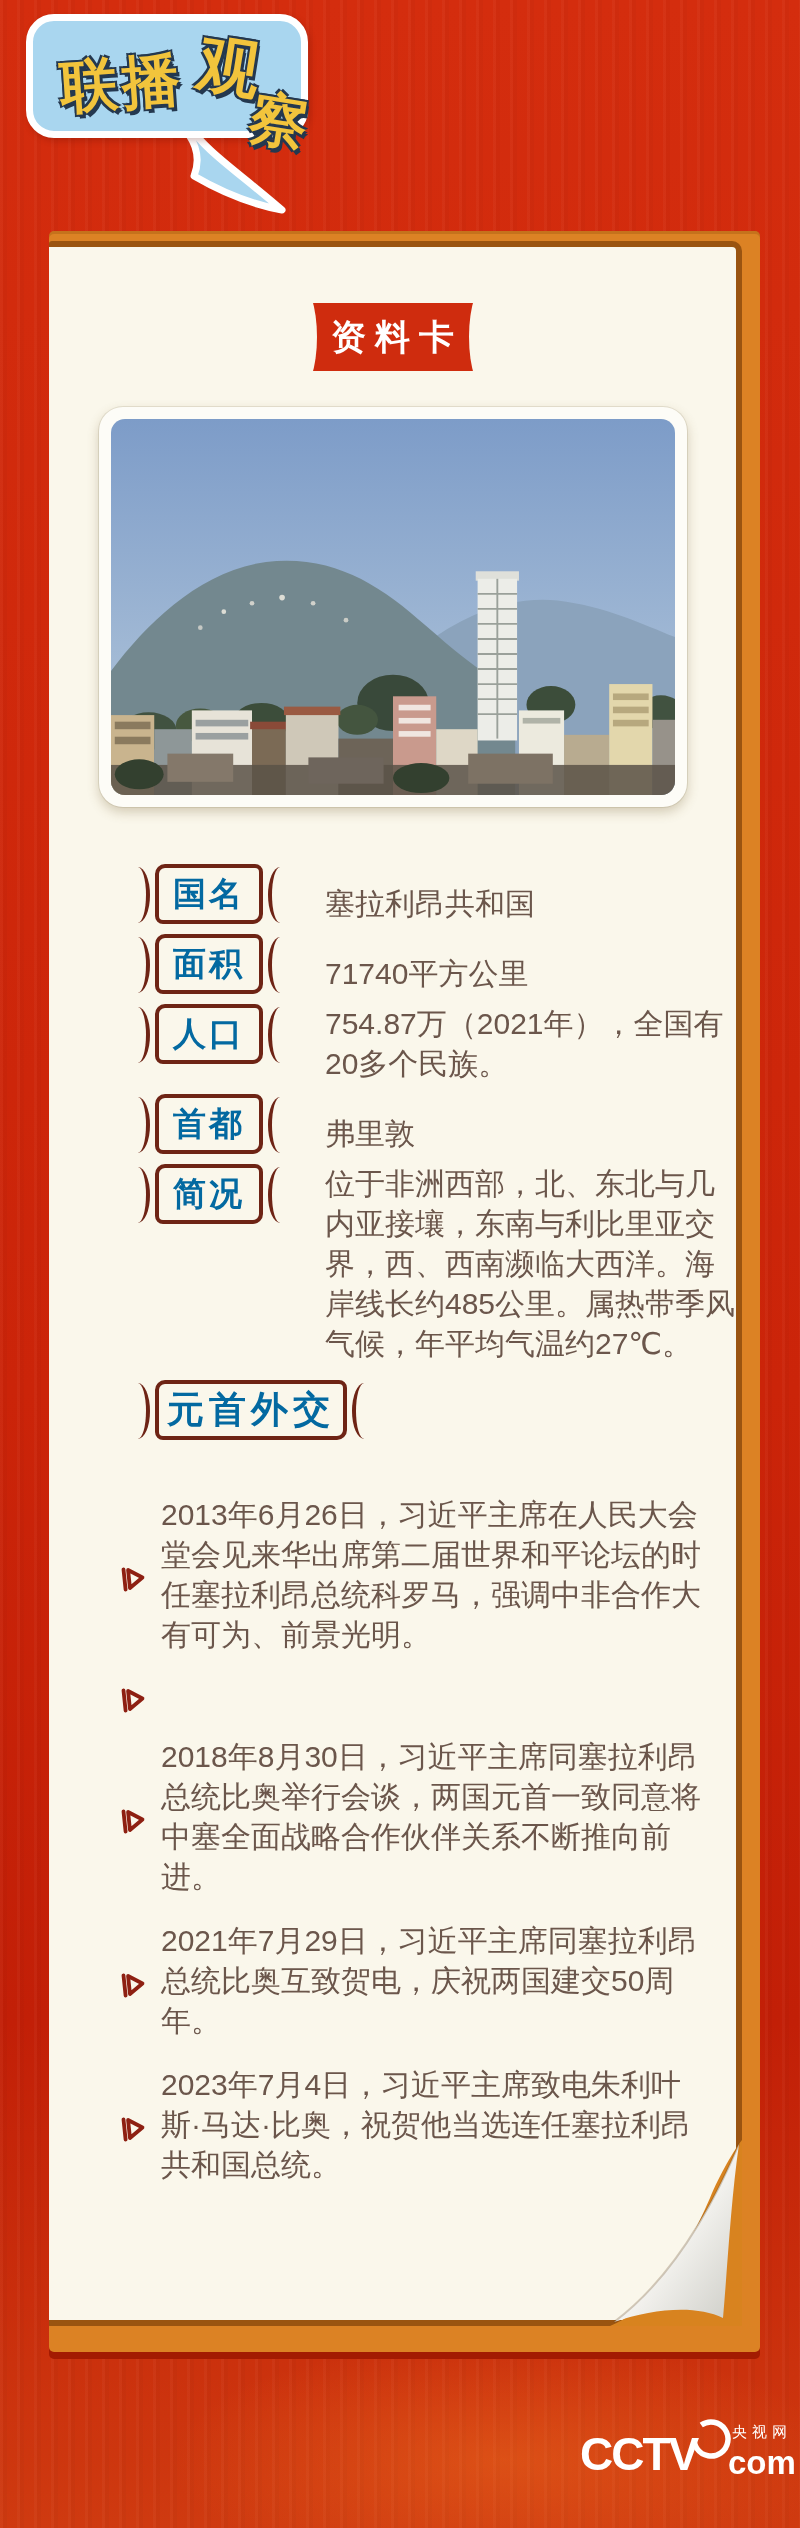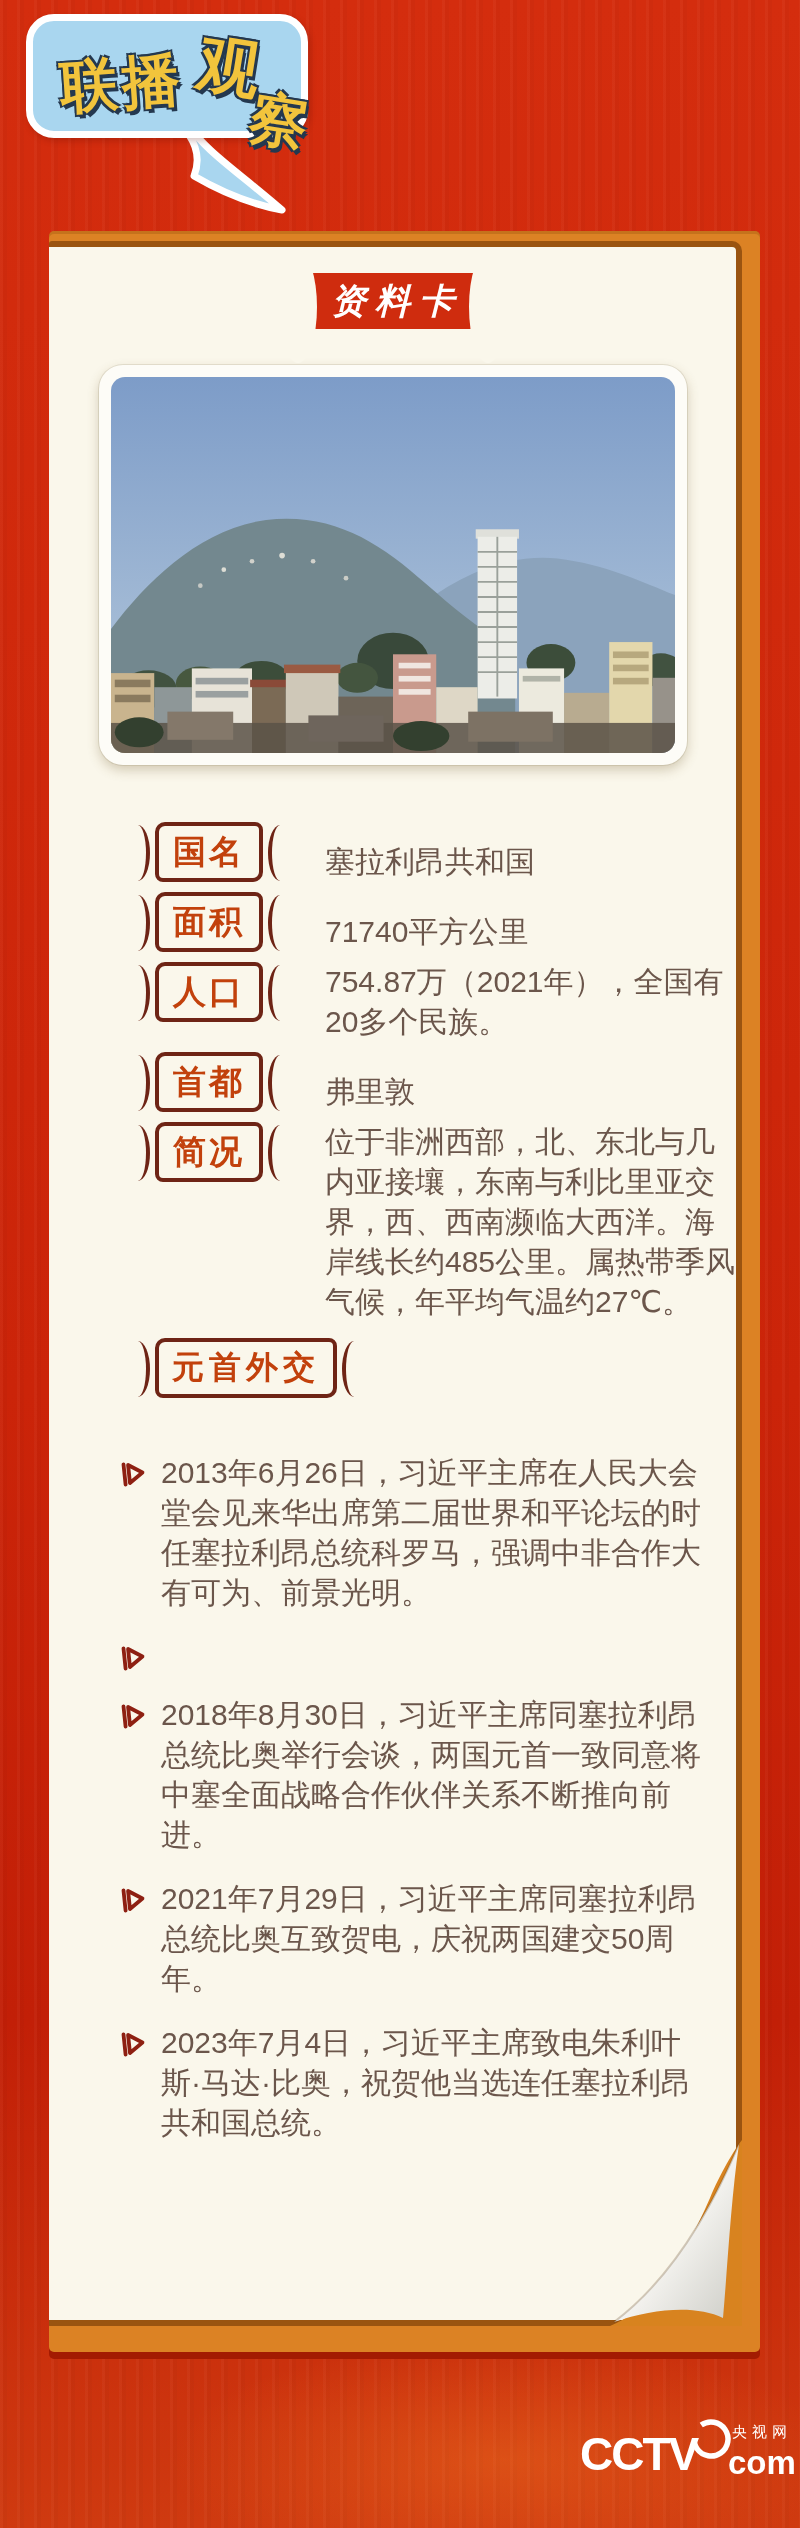--- a/index.html
+++ b/index.html
@@ -23,22 +23,22 @@
   .lg2{left:172px;top:22px;font-size:62px;transform:rotate(9deg);}
   .lg3{left:224px;top:78px;font-size:58px;transform:rotate(9deg);}
 
   
   .panel{position:absolute;left:49px;top:231px;width:711px;height:2121px;background:#dc8224;
     border-radius:5px;box-shadow:0 7px 0 0 #a31b02, inset 0 3px 0 rgba(120,60,0,.22);}
   .paper{position:absolute;left:0;top:10px;width:693px;height:2085px;box-sizing:border-box;
     background:#faf7eb;border:6px solid #9a5410;border-left:none;border-radius:3px 10px 0 0;}
 
   
-  .title-badge{position:relative;width:182px;height:56px;margin:26px auto 0;background:#cf2c0e;
-    border-radius:12px 9px 12px 9px;display:flex;align-items:center;justify-content:center;font-style:italic;}
+  .title-badge{position:relative;width:182px;height:68px;margin:56px auto 0;background:#cf2c0e;
+    border-radius:12px 9px 12px 9px;display:flex;align-items:center;justify-content:center;}
   .title-badge::before,.title-badge::after{content:"";position:absolute;top:-22px;width:38px;height:112px;
     border-radius:50%;background:#faf7eb;}
   .title-badge::before{left:-23px;}
   .title-badge::after{right:-23px;}
   .title-badge span{position:relative;z-index:2;color:#fff;font-size:35px;font-weight:bold;
     letter-spacing:9px;padding-left:9px;font-family:"Liberation Serif","DejaVu Serif",serif;}
 
   
   .photo-frame{width:588px;height:400px;margin:36px auto 0;box-sizing:border-box;background:#fdfcf7;
     border-radius:24px;padding:12px;box-shadow:0 5px 12px rgba(120,95,50,.30),0 0 0 1px #e6e2d2;}
@@ -46,32 +46,32 @@
   .photo svg{display:block;width:100%;height:100%;}
 
   
   .fields{margin:57px 0 0 84px;}
   .field-row{display:flex;align-items:flex-start;margin-bottom:10px;}
   .seal{display:flex;align-items:center;flex:none;}
   .arc{display:block;width:13px;height:56px;margin-top:2px;}
   .arc.l{border-right:4px solid #6e2415;border-radius:0 13px 13px 0/0 30px 30px 0;margin-right:5px;}
   .arc.r{border-left:4px solid #6e2415;border-radius:13px 0 0 13px/30px 0 0 30px;margin-left:5px;}
   .seal-box{box-sizing:border-box;min-width:108px;height:60px;border:4px solid #6e2415;border-radius:10px 8px 10px 8px;
-    display:flex;align-items:center;justify-content:center;color:#c2410c;font-size:33px;font-weight:bold;
+    display:flex;align-items:center;justify-content:center;color:#0369a1;font-size:33px;font-weight:bold;
     letter-spacing:3px;padding:0 8px;font-family:"Liberation Serif","DejaVu Serif",serif;}
   .field-value{margin-left:40px;width:464px;min-height:60px;display:flex;align-items:flex-end;
     font-size:30px;line-height:40px;color:#6b564b;}
 
   
   .section-row{margin:16px 0 0 84px;display:flex;}
-  .section-row .seal-box{min-width:182px;font-size:32px;letter-spacing:5px;}
+  .section-row .seal-box{min-width:182px;font-size:37px;letter-spacing:5px;}
 
   
   .events{margin:55px 0 0 71px;}
-  .event{display:flex;align-items:flex-start;margin-bottom:24px;}
+  .event{display:flex;align-items:center;margin-bottom:24px;}
   .marker{flex:none;width:27px;height:27px;margin:7px 14px 0 0;transform:rotate(-6deg);}
   .event-text{width:548px;font-size:30px;line-height:40px;color:#6b564b;}
 
   
   .curl{position:absolute;right:-6px;bottom:-6px;width:132px;height:186px;}
 
   
   .footer{position:absolute;left:0;top:2412px;width:100%;display:flex;justify-content:flex-end;}
   .footer svg{overflow:visible;}
   .cctv-word{font-family:"Liberation Sans","DejaVu Sans",sans-serif;font-weight:bold;}

